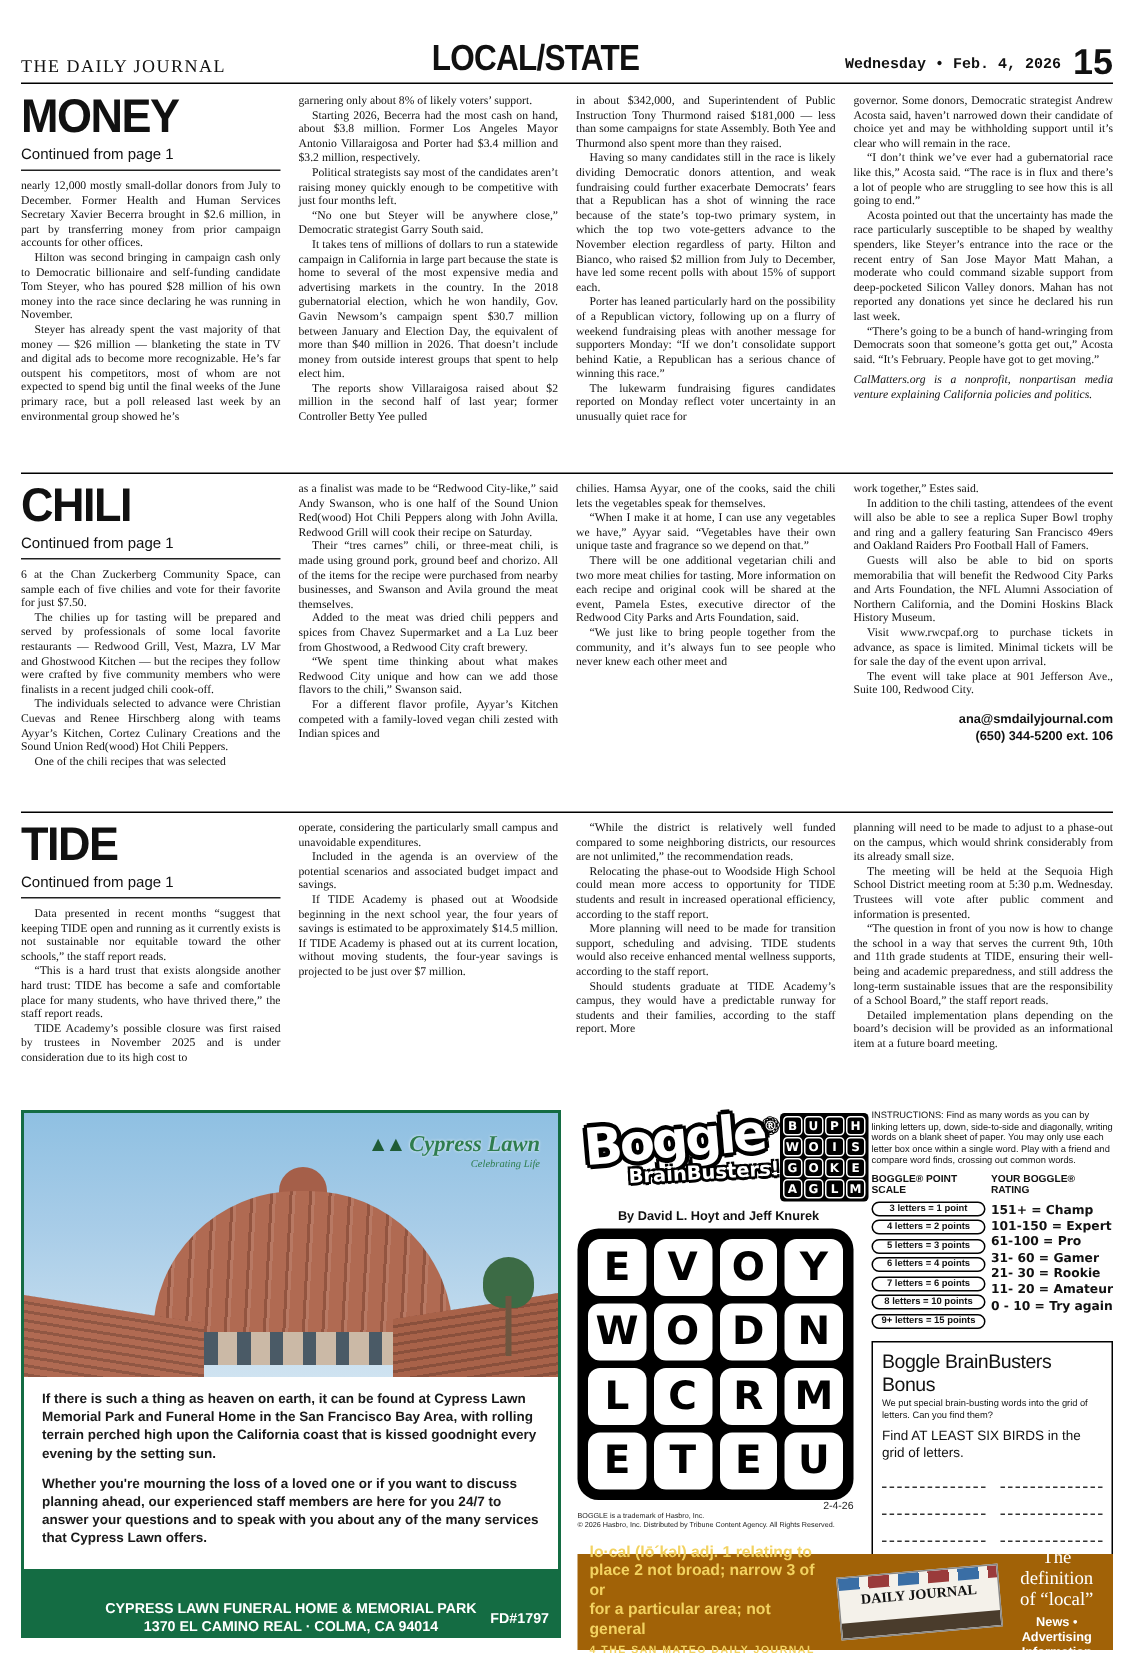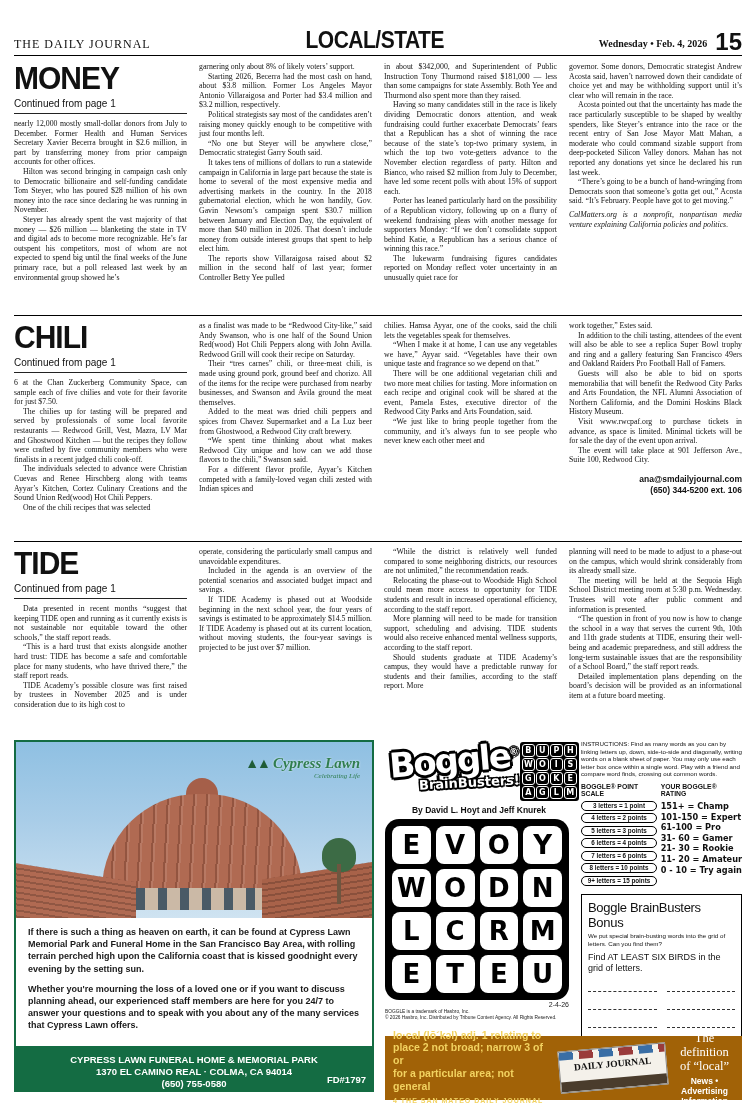--- a/index.html
+++ b/index.html
@@ -6,21 +6,21 @@
   html,body { background:#ffffff; }
   body { width:756px; height:1116px; overflow:hidden; font-family:"Liberation Serif", serif; color:#111; }
   .page { width:756px; height:1116px; position:relative; background:#fff; }
 
   
   .hdr { margin:28px 14px 0 14px; border-bottom:1.5px solid #000; padding-bottom:3px;
          display:flex; align-items:flex-end; justify-content:space-between; }
   .hdr .paper { font-family:"Liberation Serif", serif; font-size:12px; letter-spacing:1px; font-weight:normal; }
   .hdr .section-title { font-family:"Liberation Sans", sans-serif; font-weight:900; font-size:21px; letter-spacing:-0.5px; transform:scaleY(1.15); }
   .hdr .right { display:flex; align-items:flex-end; gap:8px; }
-  .hdr .date { font-family:Liberation Serif, serif; font-weight:bold; font-size:10px; padding-bottom:3px; }
+  .hdr .date { font-family:Liberation Mono, monospace; font-weight:bold; font-size:10px; padding-bottom:3px; }
   .hdr .pageno { font-family:"Liberation Sans", sans-serif; font-weight:bold; font-size:24px; line-height:20px; }
 
   
   .section { margin:0 14px; display:flex; gap:12px; overflow:hidden; }
   .section.rule { border-bottom:1.5px solid #000; }
   .sec-money { height:254px; margin-top:6px; padding-bottom:2px; }
   .sec-chili { height:226px; padding-top:5px; }
   .sec-tide  { height:190px; padding-top:5px; }
   .col { flex:1 1 0; min-width:0; }
   .headline { font-family:"Liberation Sans", sans-serif; font-weight:900; font-size:30px; letter-spacing:-1px; line-height:32px; margin:0 0 4px 0; transform:scaleY(1.05); transform-origin:left top; }
@@ -46,21 +46,21 @@
   .cy-roof-r { position:absolute; right:-10px; top:128px; width:120px; height:60px; background:#a86249; transform:skewY(-9deg);
                background-image:repeating-linear-gradient(0deg, rgba(0,0,0,.18) 0 2px, transparent 2px 6px); }
   .cy-palm { position:absolute; right:16px; top:96px; width:34px; height:34px; border-radius:50% 50% 40% 40%; background:#3c6b45; }
   .cy-palm:after { content:""; position:absolute; left:15px; top:26px; width:4px; height:40px; background:#6e5640; }
   .cy-logo { position:absolute; right:12px; top:12px; text-align:left; }
   .cy-logo .trees { color:#1f5c36; font-size:14px; letter-spacing:-2px; line-height:10px; }
   .cy-logo .nm { font-family:"Liberation Serif", serif; font-style:italic; font-weight:bold; color:#2f7d4f; font-size:15px; text-shadow:0 0 2px rgba(255,255,255,.9); }
   .cy-logo .tg { font-family:"Liberation Serif", serif; font-style:italic; color:#2f7d4f; font-size:7px; text-align:right; }
   .cy-text { padding:8px 12px 4px 12px; background:#fff; height:128px; }
   .cy-text p { font-family:"Liberation Sans", sans-serif; font-weight:bold; font-size:9px; line-height:12.2px; color:#1a1a1a; margin-bottom:8px; }
-  .cy-footer { position:relative; background:#146c43; color:#fff; height:44px; text-align:center; padding-top:8px; }
+  .cy-footer { position:relative; background:#146c43; color:#fff; height:44px; text-align:center; padding-top:21px; }
   .cy-footer div { font-family:"Liberation Sans", sans-serif; font-weight:bold; font-size:9.5px; line-height:12px; }
   .cy-fd { position:absolute; right:6px; bottom:4px; font-size:7px; font-family:"Liberation Sans", sans-serif; }
 
   
   .boggle { position:absolute; left:371px; top:0; width:188px; }
   .bg-logo-row { display:flex; align-items:flex-start; justify-content:space-between; }
   .bg-word { font-family:"DejaVu Sans", sans-serif; font-weight:900; font-size:34px; line-height:34px; letter-spacing:-2px; color:#fff;
              text-shadow:-2px -2px 0 #000, 2px -2px 0 #000, -2px 2px 0 #000, 2px 2px 0 #000, 0 3px 0 #000, 3px 0 0 #000, -3px 0 0 #000, 0 -3px 0 #000;
              transform:rotate(-5deg); padding-left:4px; }
   .bg-word sup { font-size:9px; }
@@ -138,20 +138,21 @@
       </div>
     <div class="col coltext">
         <p class="flush">in about $342,000, and Superintendent of Public Instruction Tony Thurmond raised $181,000 — less than some campaigns for state Assembly. Both Yee and Thurmond also spent more than they raised.</p>
         <p>Having so many candidates still in the race is likely dividing Democratic donors attention, and weak fundraising could further exacerbate Democrats’ fears that a Republican has a shot of winning the race because of the state’s top-two primary system, in which the top two vote-getters advance to the November election regardless of party. Hilton and Bianco, who raised $2 million from July to December, have led some recent polls with about 15% of support each.</p>
         <p>Porter has leaned particularly hard on the possibility of a Republican victory, following up on a flurry of weekend fundraising pleas with another message for supporters Monday: “If we don’t consolidate support behind Katie, a Republican has a serious chance of winning this race.”</p>
         <p>The lukewarm fundraising figures candidates reported on Monday reflect voter uncertainty in an unusually quiet race for</p>
       </div>
     <div class="col">
       <div class="coltext">
           <p class="flush">governor. Some donors, Democratic strategist Andrew Acosta said, haven’t narrowed down their candidate of choice yet and may be withholding support until it’s clear who will remain in the race.</p>
+          <p>“I don’t think we’ve ever had a gubernatorial race like this,” Acosta said. “The race is in flux and there’s a lot of people who are struggling to see how this is all going to end.”</p>
           <p>Acosta pointed out that the uncertainty has made the race particularly susceptible to be shaped by wealthy spenders, like Steyer’s entrance into the race or the recent entry of San Jose Mayor Matt Mahan, a moderate who could command sizable support from deep-pocketed Silicon Valley donors. Mahan has not reported any donations yet since he declared his run last week.</p>
           <p>“There’s going to be a bunch of hand-wringing from Democrats soon that someone’s gotta get out,” Acosta said. “It’s February. People have got to get moving.”</p>
         </div>
       <div class="coltext">
           <p class="tagline">CalMatters.org is a nonprofit, nonpartisan media venture explaining California policies and politics.</p>
         </div>
     </div>
   </div>
 
   <div class="section sec-chili rule">

